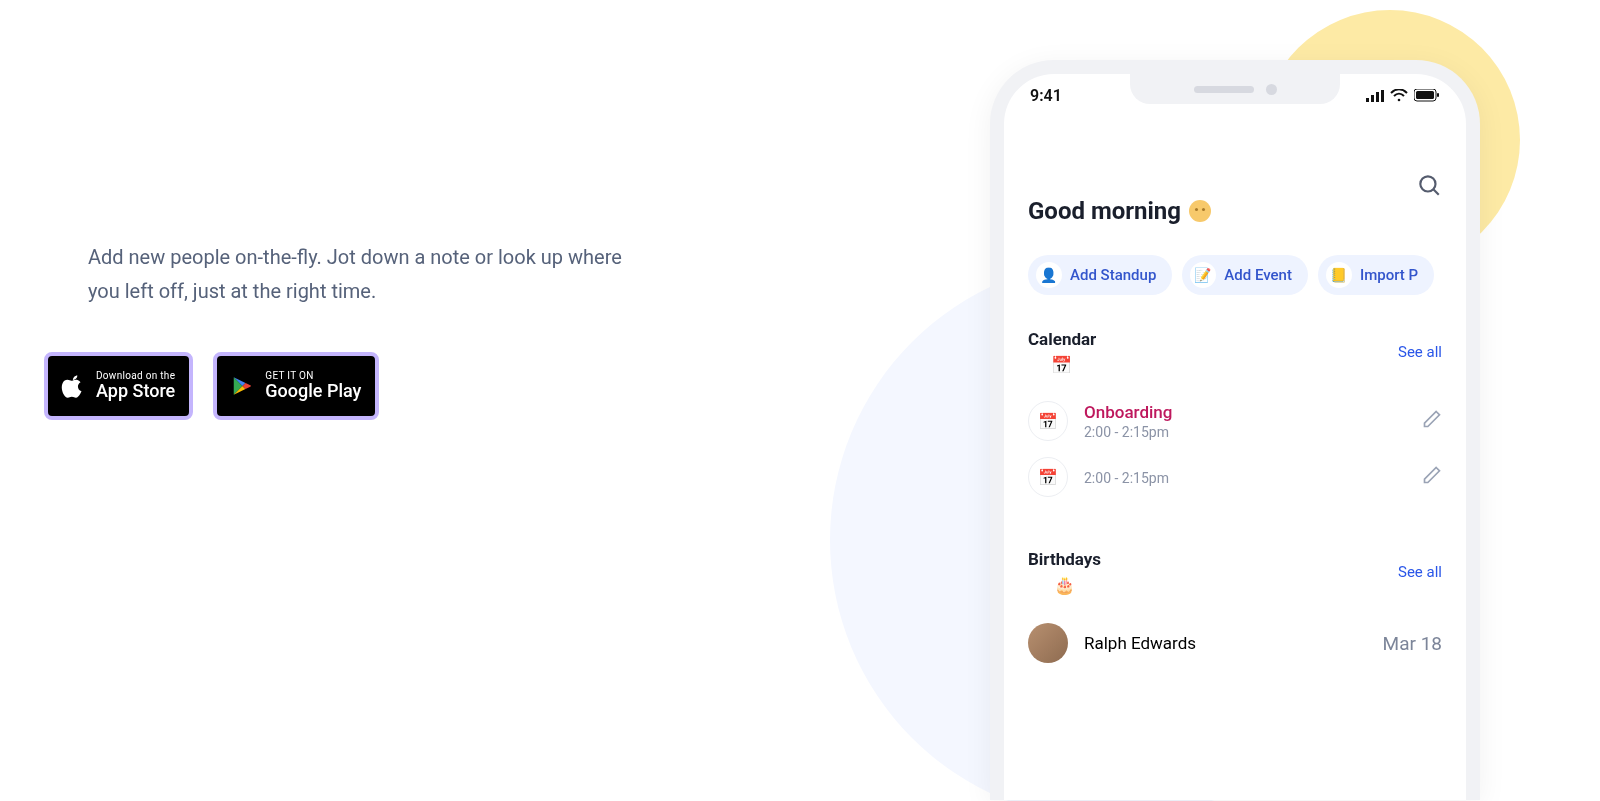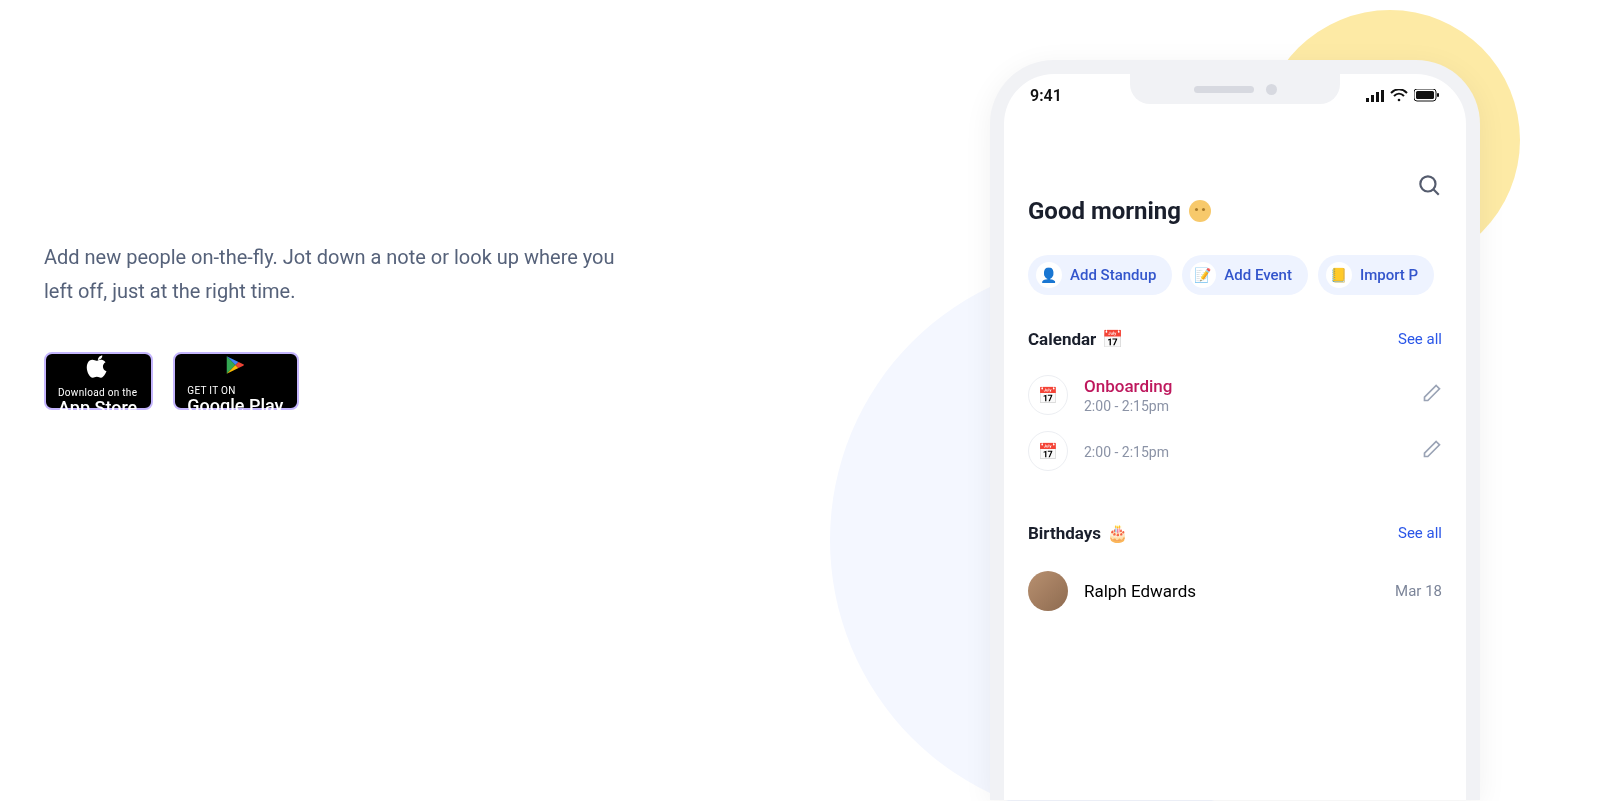--- a/index.html
+++ b/index.html
@@ -45,34 +45,34 @@
     font-size: 42px;
     font-weight: 700;
     color: #2b3445;
     margin-bottom: 26px;
   }
   .left p {
     font-size: 20px;
     line-height: 1.7;
     color: #56627a;
     margin-bottom: 44px;
+    margin-left: 44px;
   }
   .store-buttons { display: flex; gap: 20px; }
   .store-btn {
     background: #000;
     color: #fff;
     border-radius: 8px;
-    height: 58px;
+    height: 68px;
     display: flex;
     align-items: center;
     padding: 0 14px 0 12px;
     gap: 10px;
     cursor: pointer;
-    border: 2px solid #c4b5fd;
-    flex-direction: column;
+    border: 4px solid #c4b5fd;
   }
   .store-btn .icon { width: 26px; height: 26px; display:flex; align-items:center; justify-content:center; }
   .store-btn .texts { display:flex; flex-direction:column; line-height:1.05; }
   .store-btn .small { font-size: 10px; letter-spacing: .3px; }
   .store-btn .big { font-size: 18px; font-weight: 500; }
 
   
   .phone {
     position: absolute;
     top: 60px;
@@ -121,36 +121,36 @@
     border-radius: 999px;
     padding: 7px 16px 7px 8px;
     color:#3355cc;
     font-size:15px; font-weight:500;
     cursor:pointer;
     white-space:nowrap;
   }
   .chip .chip-ico { width:26px; height:26px; background:#fff; border-radius:50%; display:flex; align-items:center; justify-content:center; font-size:14px;}
 
   .section-head { display:flex; justify-content:space-between; align-items:center; margin-bottom:18px;}
-  .section-title { font-size:17px; font-weight:700; color:#1a1f2c; display:flex; align-items:center; gap:6px;}
+  .section-title { font-size:17px; font-weight:700; color:#1a1f2c; display:flex; align-items:center; gap:6px;flex-direction:column;}
   .see-all { color:#2a56e8; font-size:15px; cursor:pointer; }
 
   .event-row { display:flex; align-items:center; gap:16px; padding:8px 0; }
   .event-ico { width:40px; height:40px; border-radius:50%; border:1px solid #eceef2; display:flex; align-items:center; justify-content:center; font-size:16px;}
   .event-texts { flex:1; }
   .event-title { font-size:17px; color:#be185d; font-weight:500;}
   .event-time { font-size:14px; color:#8b93a6; margin-top:2px;}
   .edit-ico { color:#9aa3b5; cursor:pointer; }
 
   .birthday-row { display:flex; align-items:center; gap:16px; padding:10px 0;}
   .avatar { width:40px; height:40px; border-radius:50%; }
   .avatar.a1 { background: linear-gradient(135deg,#b89070,#8e6b50);}
   .avatar.a2 { background: linear-gradient(135deg,#f3b93c,#d68a1e);}
   .bd-name { flex:1; font-size:17px; color:#000000;}
-  .bd-date { font-size:15px; color:#7c8599;text-align:right;}
+  .bd-date { font-size:19px; color:#7c8599;text-align:right;}
 
   .section + .section { margin-top:44px; }
 </style>
 </head>
 <body>
 
 <div class="circle-yellow"></div>
 <div class="circle-blue"></div>
 
 <div class="left">

